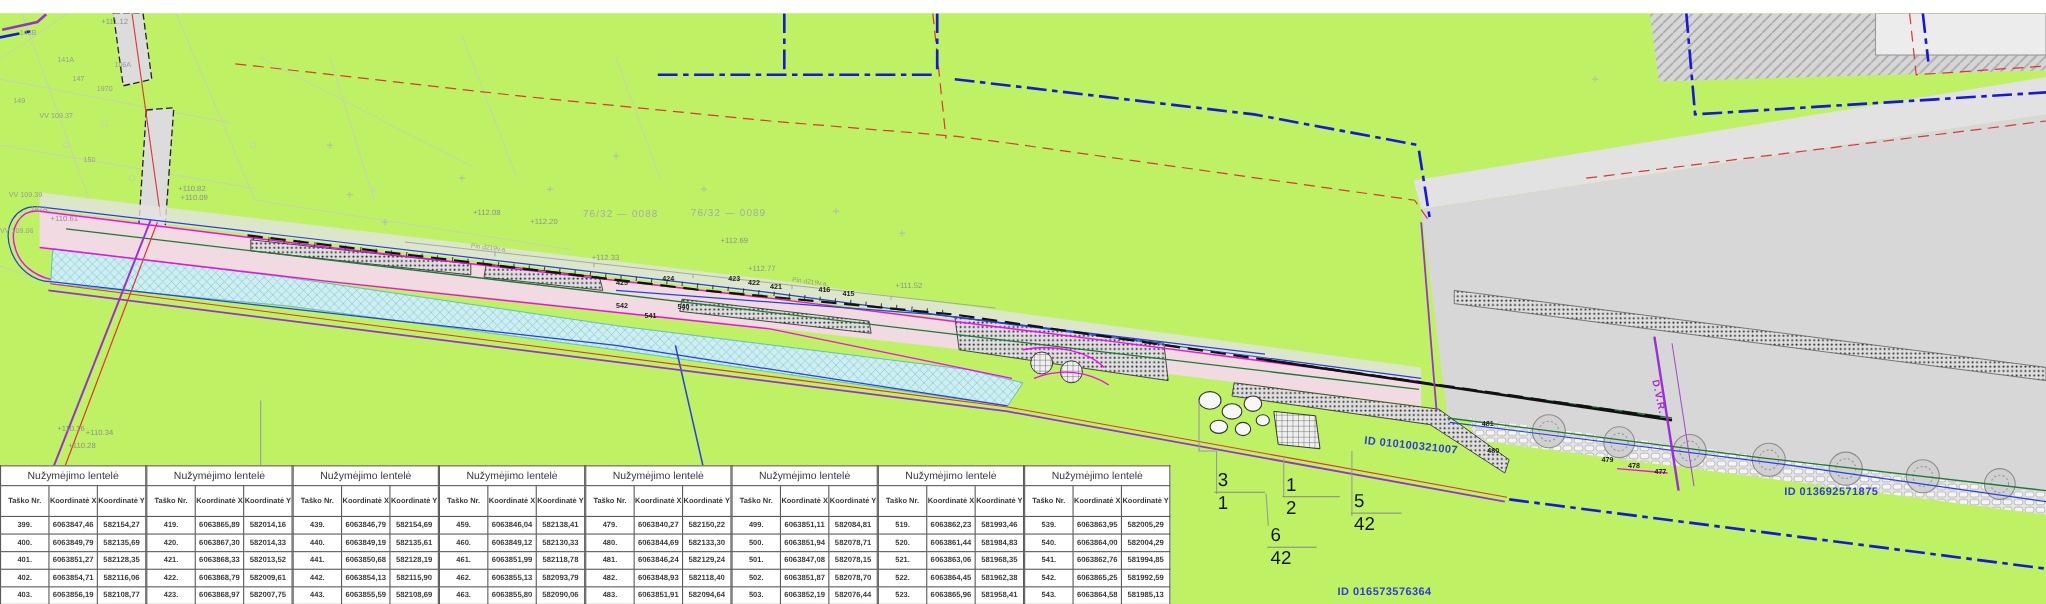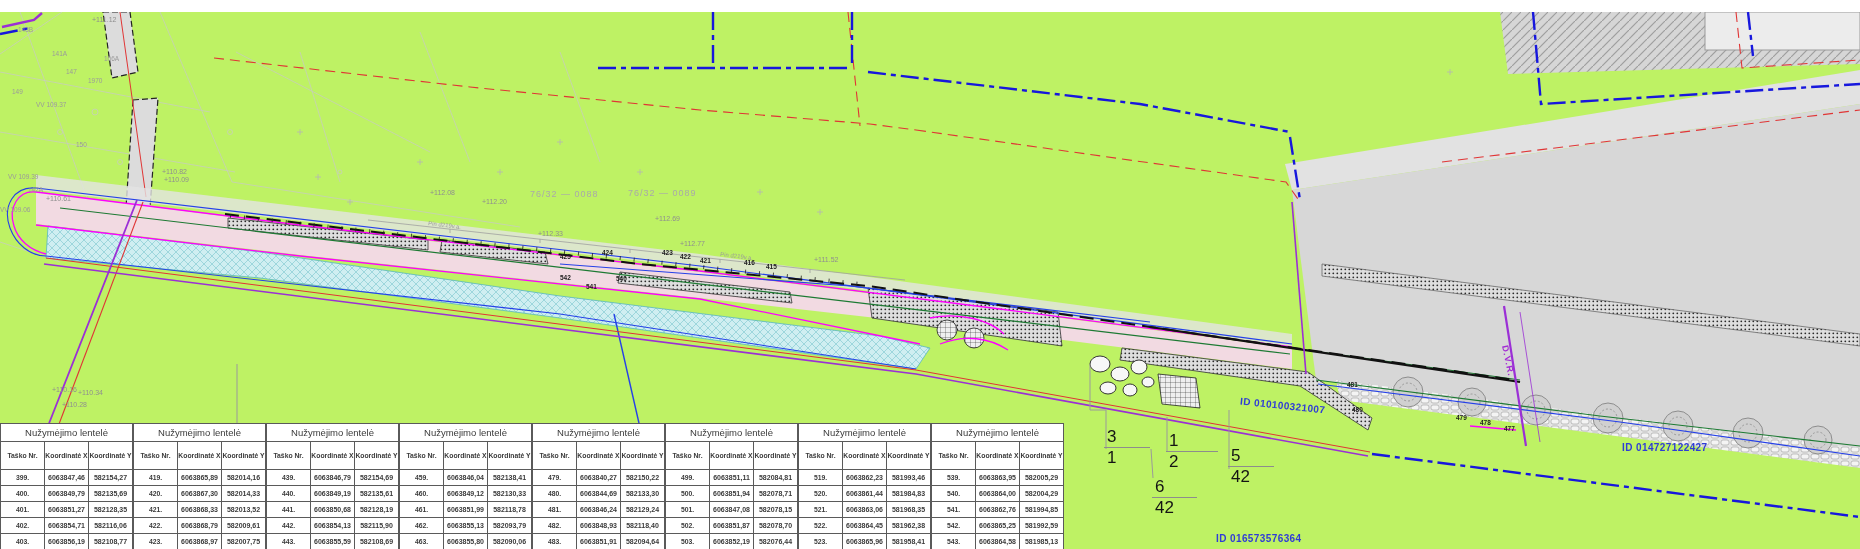--- a/index.html
+++ b/index.html
@@ -596,15 +596,15 @@
   <div class="co-top" style="width:42px">6</div>
   <div class="co-bot" style="width:42px">42</div>
 </div>
 <div class="callout" style="left:1228px;top:434px;">
   <div class="co-top" style="width:43px">5</div>
   <div class="co-bot" style="width:43px">42</div>
 </div>
 
 <div class="map-id" style="left:1240px;top:388px;transform:rotate(6deg);">ID 010100321007</div>
 <div class="map-id" style="left:1216px;top:521px;">ID 016573576364</div>
-<div class="map-id" style="left:1622px;top:430px;">ID 014727122427</div>
+<div class="map-id" style="left:1622px;top:430px;">ID 013692571875</div>
 
 </div>
 
 </body></html>

